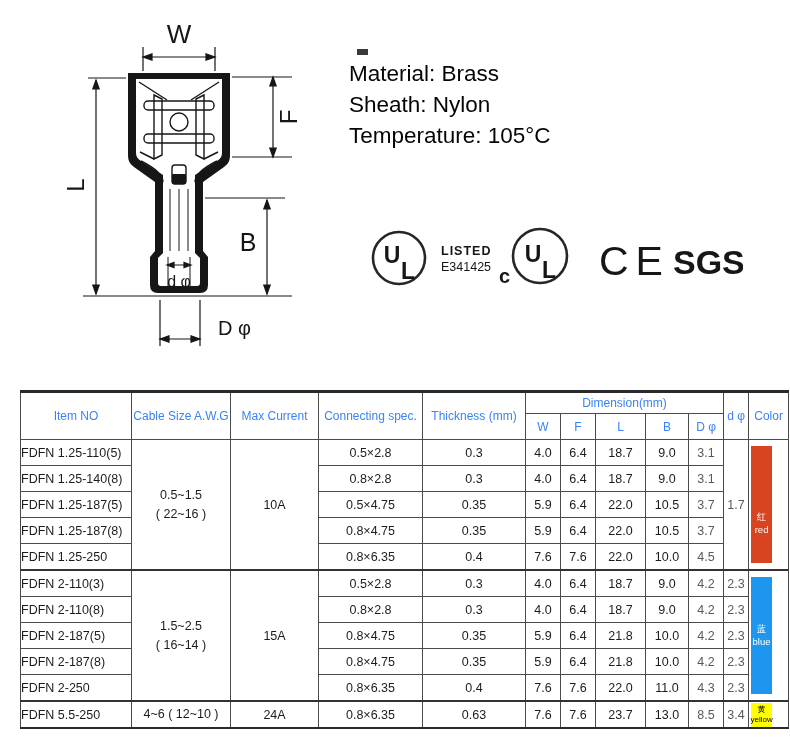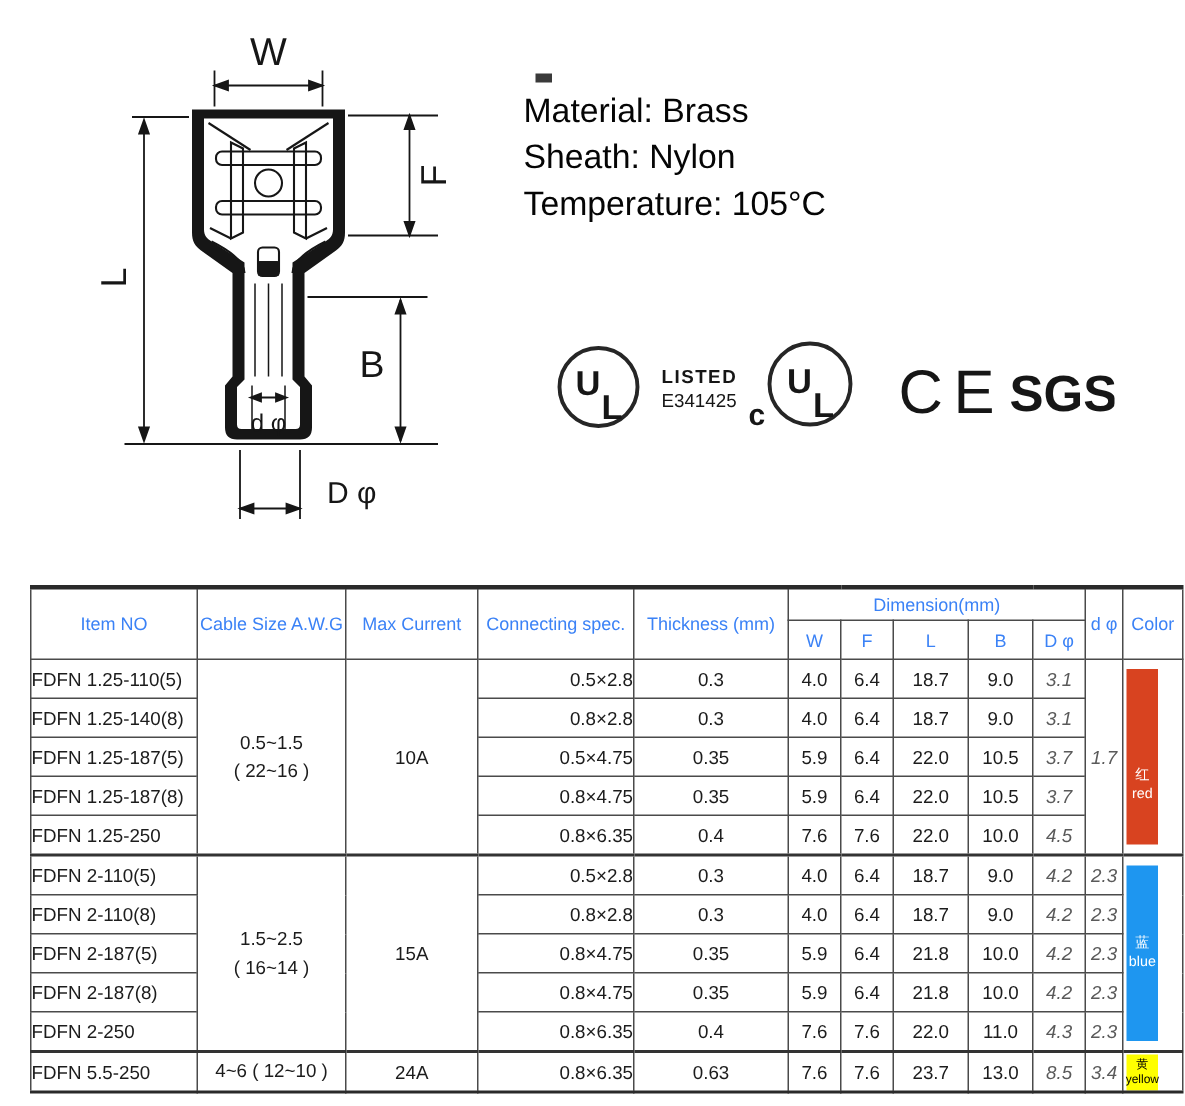--- a/index.html
+++ b/index.html
@@ -17,22 +17,22 @@
              table-layout:fixed;font-size:12.5px;color:#1c1c1c;}
   table.spec th,table.spec td{border:1px solid #4a4a4a;padding:0;background:#fff;}
   table.spec th{font-weight:400;font-size:12px;color:#3b82f6;}
   table.spec{border-top:3px solid #2a2a2a;border-bottom:2px solid #2a2a2a;}
   thead tr.h1 th{height:20px;}
   thead tr.h2 th{height:25px;}
   tbody td{height:25px;}
   tr.group-start td{border-top:2px solid #333;}
   td.item{text-align:left;padding-left:11px;}
   td.center,th{text-align:center;vertical-align:middle;}
-  td.spec-col{text-align:right;padding-left:30px;}
-  td.dim-light{color:#5a5a5a;font-style:italic;}
+  td.spec-col{text-align:center;padding-left:30px;}
+  td.dim-light{color:#5a5a5a;}
   td.two-line div{line-height:19px;}
   th.small-h{font-size:12px;}
   th.color-h{font-size:10.5px;}
   td.color-cell{border-right:none;vertical-align:middle;}
   th.color-head{border-right:none;}
   .bar{width:21px;margin-left:2px;display:flex;flex-direction:column;align-items:center;
        font-size:9.5px;line-height:1.35;box-sizing:border-box;}
   .bar.red{height:117px;justify-content:flex-end;padding-bottom:26px;}
   .bar.blue{height:117px;justify-content:center;}
   .bar.yellow{height:24px;justify-content:center;font-size:8px;line-height:1.15;}
@@ -222,21 +222,21 @@
           <td class="item">FDFN 1.25-250</td>
           <td class="spec-col">0.8×6.35</td>
           <td class="center">0.4</td>
           <td class="center">7.6</td>
           <td class="center">7.6</td>
           <td class="center">22.0</td>
           <td class="center">10.0</td>
           <td class="center dim-light">4.5</td>
         </tr>
         <tr class="group-start">
-          <td class="item">FDFN 2-110(5)</td>
+          <td class="item">FDFN 2-110(3)</td>
           <td class="center two-line" rowspan="5">
             <div>1.5~2.5</div>
             <div>( 16~14 )</div>
           </td>
           <td class="center" rowspan="5">15A</td>
           <td class="spec-col">0.5×2.8</td>
           <td class="center">0.3</td>
           <td class="center">4.0</td>
           <td class="center">6.4</td>
           <td class="center">18.7</td>

